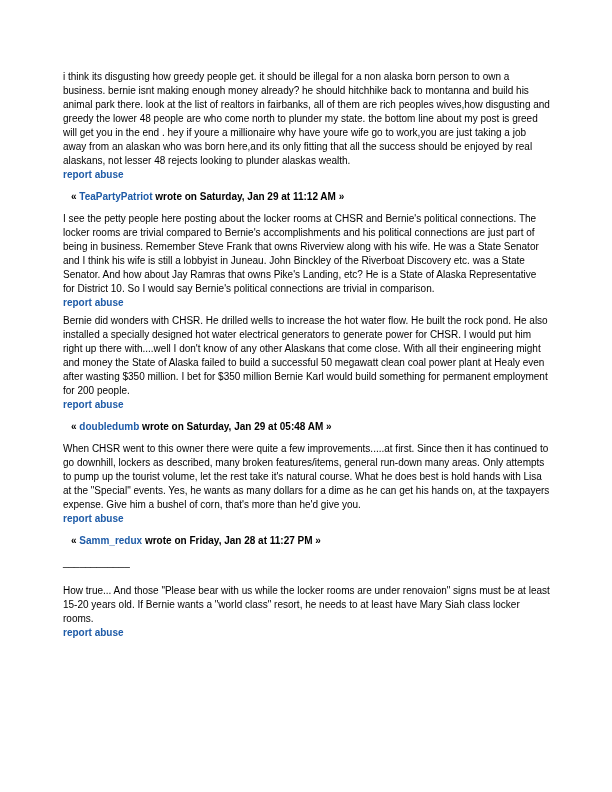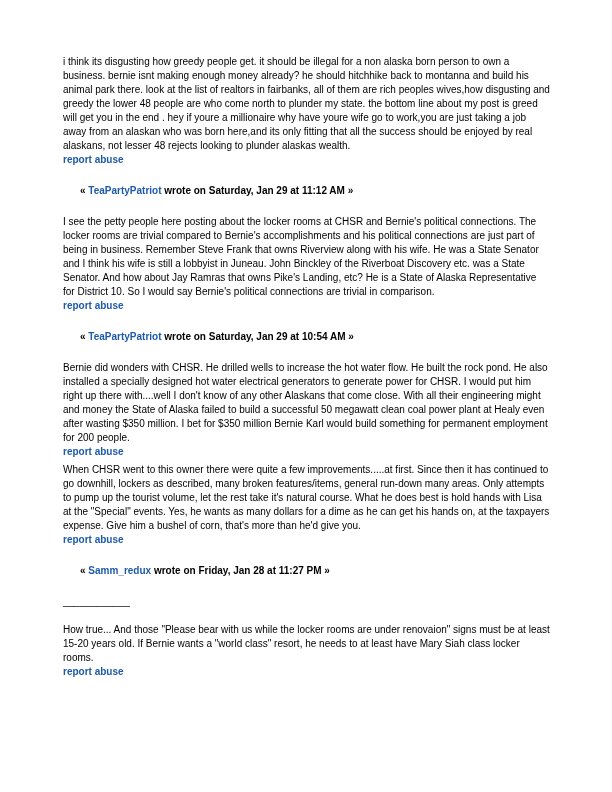--- a/index.html
+++ b/index.html
@@ -3,29 +3,29 @@
 <meta charset="utf-8">
 <style>
   :root { --link: #1e5ba7; --text: #000000; --bg: #ffffff; }
   * { box-sizing: border-box; }
   html, body { margin: 0; padding: 0; background: var(--bg); }
   .page {
     position: relative;
     width: 612px;
     height: 792px;
     background: var(--bg);
-    padding: 55px 62px 0 63px;
+    padding: 70px 62px 0 63px;
     font-family: "Liberation Sans", "DejaVu Sans", sans-serif;
     font-size: 10px;
     line-height: 14px;
     color: var(--text);
     overflow: hidden;
   }
   .comment { margin: 0; }
-  .comment-header { margin: 17px; font-weight: 700; color: var(--text); }
+  .comment-header { margin: 8px; font-weight: 700; color: var(--text); }
   .author {
     color: var(--link);
     font-weight: 700;
     text-decoration: none;
     cursor: pointer;
   }
   .comment-body p { margin: 0; }
   .comment-body p + p { margin-top: 14px; }
   .separator { letter-spacing: 0; }
   .report-abuse-row { margin: 0 0 4px 0; }
@@ -51,28 +51,28 @@
 
   <div class="comment">
     <p class="comment-header"><span class="g-open">« </span><a class="author">TeaPartyPatriot</a><span class="meta"> wrote on Saturday, Jan 29 at 11:12 AM »</span></p>
     <div class="comment-body">
           <p class="body-paragraph">I see the petty people here posting about the locker rooms at CHSR and Bernie's political connections. The locker rooms are trivial compared to Bernie's accomplishments and his political connections are just part of being in business. Remember Steve Frank that owns Riverview along with his wife. He was a State Senator and I think his wife is still a lobbyist in Juneau. John Binckley of the Riverboat Discovery etc. was a State Senator. And how about Jay Ramras that owns Pike's Landing, etc? He is a State of Alaska Representative for District 10. So I would say Bernie's political connections are trivial in comparison.</p>
         </div>
     <p class="report-abuse-row"><a class="report-abuse">report abuse</a></p>
   </div>
 
   <div class="comment">
-    <p class="comment-header"><span class="g-open">« </span><a class="author">TeaPartyPatriot</a><span class="meta"> wrote on Saturday, Jan 29 at 10:54 AM »</span></p>
     <div class="comment-body">
           <p class="body-paragraph">Bernie did wonders with CHSR. He drilled wells to increase the hot water flow. He built the rock pond. He also installed a specially designed hot water electrical generators to generate power for CHSR. I would put him right up there with....well I don't know of any other Alaskans that come close. With all their engineering might and money the State of Alaska failed to build a successful 50 megawatt clean coal power plant at Healy even after wasting $350 million. I bet for $350 million Bernie Karl would build something for permanent employment for 200 people.</p>
         </div>
     <p class="report-abuse-row"><a class="report-abuse">report abuse</a></p>
   </div>
 
   <div class="comment">
+    <p class="comment-header"><span class="g-open">« </span><a class="author">doubledumb</a><span class="meta"> wrote on Saturday, Jan 29 at 05:48 AM »</span></p>
     <div class="comment-body">
           <p class="body-paragraph">When CHSR went to this owner there were quite a few improvements.....at first. Since then it has continued to go downhill, lockers as described, many broken features/items, general run-down many areas. Only attempts to pump up the tourist volume, let the rest take it's natural course. What he does best is hold hands with Lisa at the "Special" events. Yes, he wants as many dollars for a dime as he can get his hands on, at the taxpayers expense. Give him a bushel of corn, that's more than he'd give you.</p>
         </div>
     <p class="report-abuse-row"><a class="report-abuse">report abuse</a></p>
   </div>
 
   <div class="comment">
     <p class="comment-header"><span class="g-open">« </span><a class="author">Samm_redux</a><span class="meta"> wrote on Friday, Jan 28 at 11:27 PM »</span></p>
     <div class="comment-body">
           <p class="separator">____________</p>

